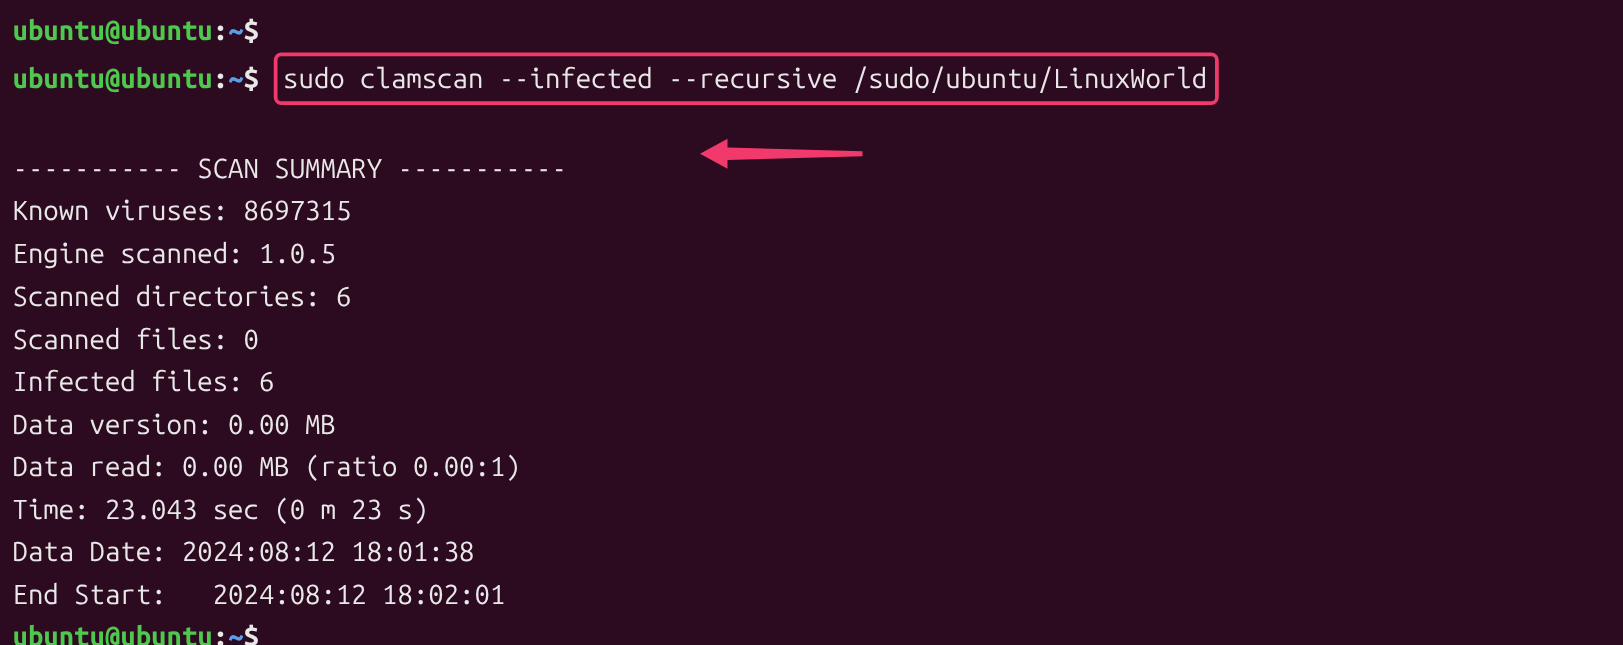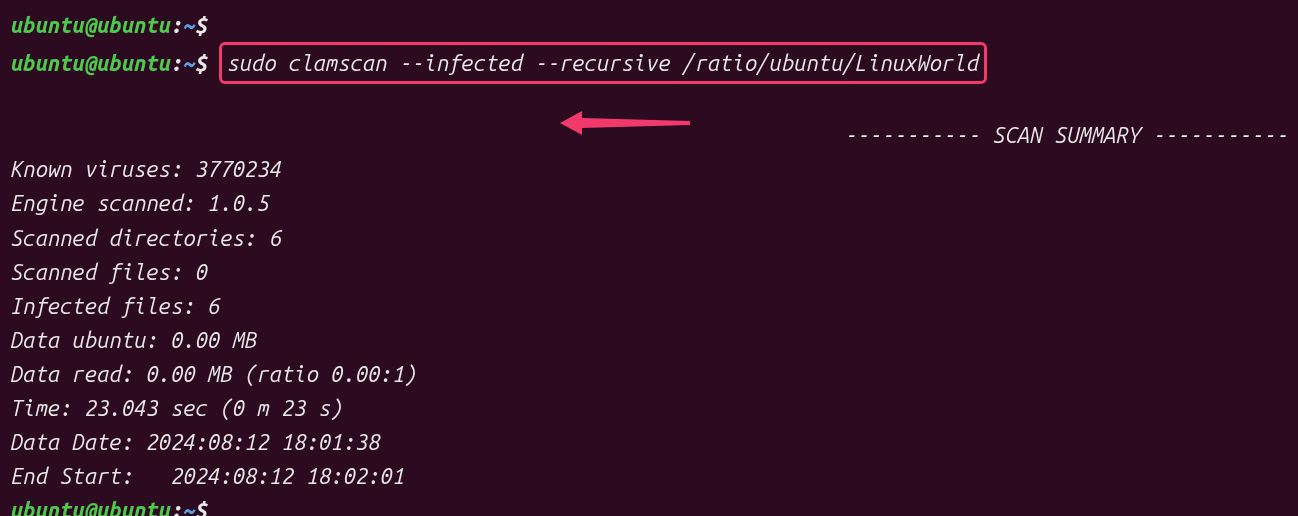--- a/index.html
+++ b/index.html
@@ -14,21 +14,20 @@
       line-height: 1.55;
       color: #e8e8e8;
       padding: 8px 10px;
       width: 1298px;
       height: 516px;
       overflow: hidden;
       position: relative;
     }
     .line {
       white-space: pre;
-      font-style: italic;
     }
     .user {
       color: #4ec94e;
       font-weight: bold;
     }
     .colon {
       color: #e8e8e8;
       font-weight: bold;
     }
     .path {
@@ -43,49 +42,48 @@
       color: #e8e8e8;
     }
     .highlight-box {
       border: 3px solid #f13a6b;
       border-radius: 6px;
       padding: 1px 6px 1px 4px;
       display: inline-block;
     }
     .summary-header {
       color: #e8e8e8;
-      text-align: right;
     }
     .output {
       color: #e8e8e8;
     }
     .arrow-container {
       position: absolute;
       left: 560px;
       top: 108px;
       pointer-events: none;
     }
   </style>
 </head>
 <body>
 
 <div class="line"><span class="user">ubuntu@ubuntu</span><span class="colon">:</span><span class="path">~</span><span class="prompt-sym">$</span></div>
 
-<div class="line"><span class="user">ubuntu@ubuntu</span><span class="colon">:</span><span class="path">~</span><span class="prompt-sym">$</span> <span class="highlight-box"><span class="cmd">sudo clamscan --infected --recursive /ratio/ubuntu/LinuxWorld</span></span></div>
+<div class="line"><span class="user">ubuntu@ubuntu</span><span class="colon">:</span><span class="path">~</span><span class="prompt-sym">$</span> <span class="highlight-box"><span class="cmd">sudo clamscan --infected --recursive /sudo/ubuntu/LinuxWorld</span></span></div>
 
 <div class="line">&nbsp;</div>
 
 <div class="line summary-header">----------- SCAN SUMMARY -----------</div>
 
-<div class="line output">Known viruses: 3770234</div>
+<div class="line output">Known viruses: 8697315</div>
 <div class="line output">Engine scanned: 1.0.5</div>
 <div class="line output">Scanned directories: 6</div>
 <div class="line output">Scanned files: 0</div>
 <div class="line output">Infected files: 6</div>
-<div class="line output">Data ubuntu: 0.00 MB</div>
+<div class="line output">Data version: 0.00 MB</div>
 <div class="line output">Data read: 0.00 MB (ratio 0.00:1)</div>
 <div class="line output">Time: 23.043 sec (0 m 23 s)</div>
 <div class="line output">Data Date: 2024:08:12 18:01:38</div>
 <div class="line output">End Start:   2024:08:12 18:02:01</div>
 
 <div class="line"><span class="user">ubuntu@ubuntu</span><span class="colon">:</span><span class="path">~</span><span class="prompt-sym">$</span></div>
 
 <div class="arrow-container">
   <svg width="140" height="30">
     <defs>

